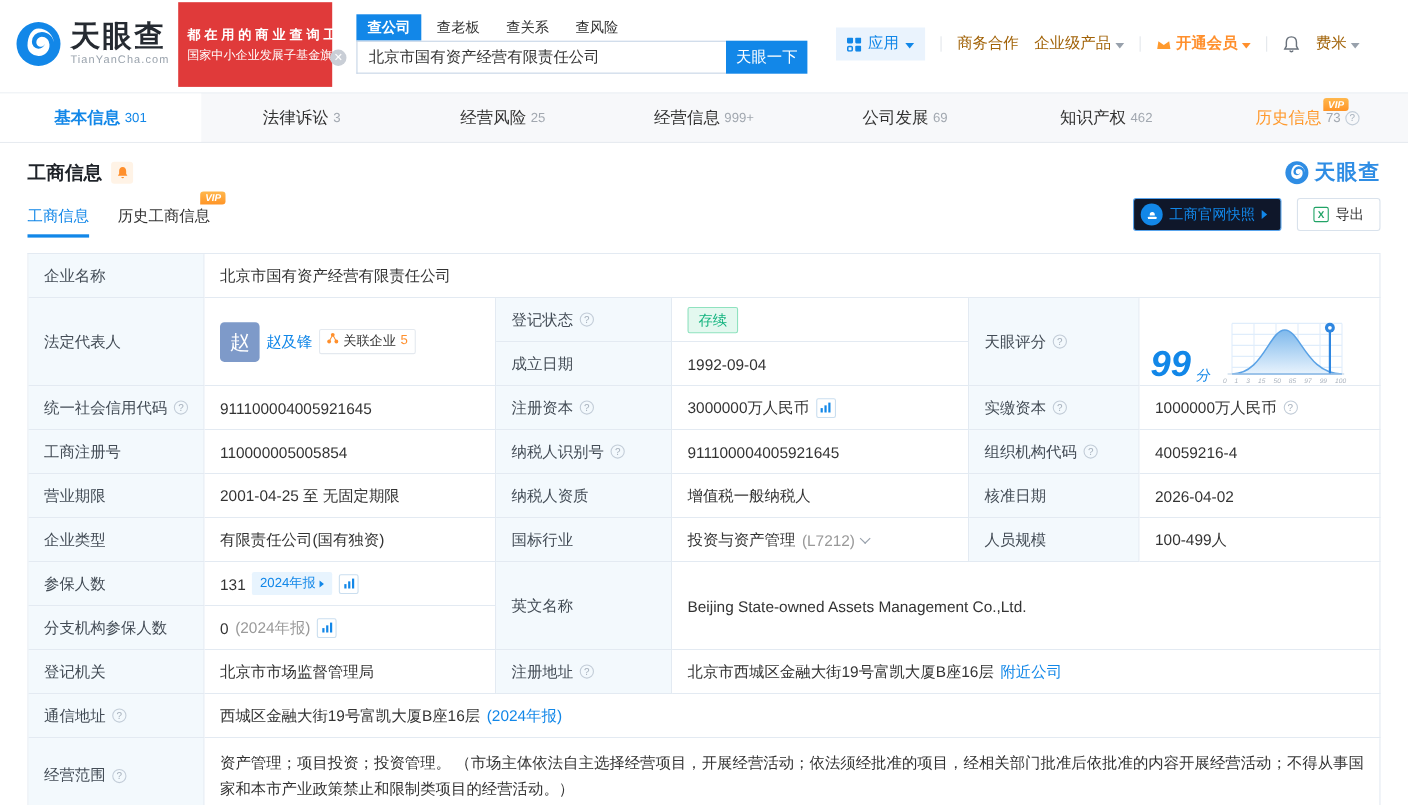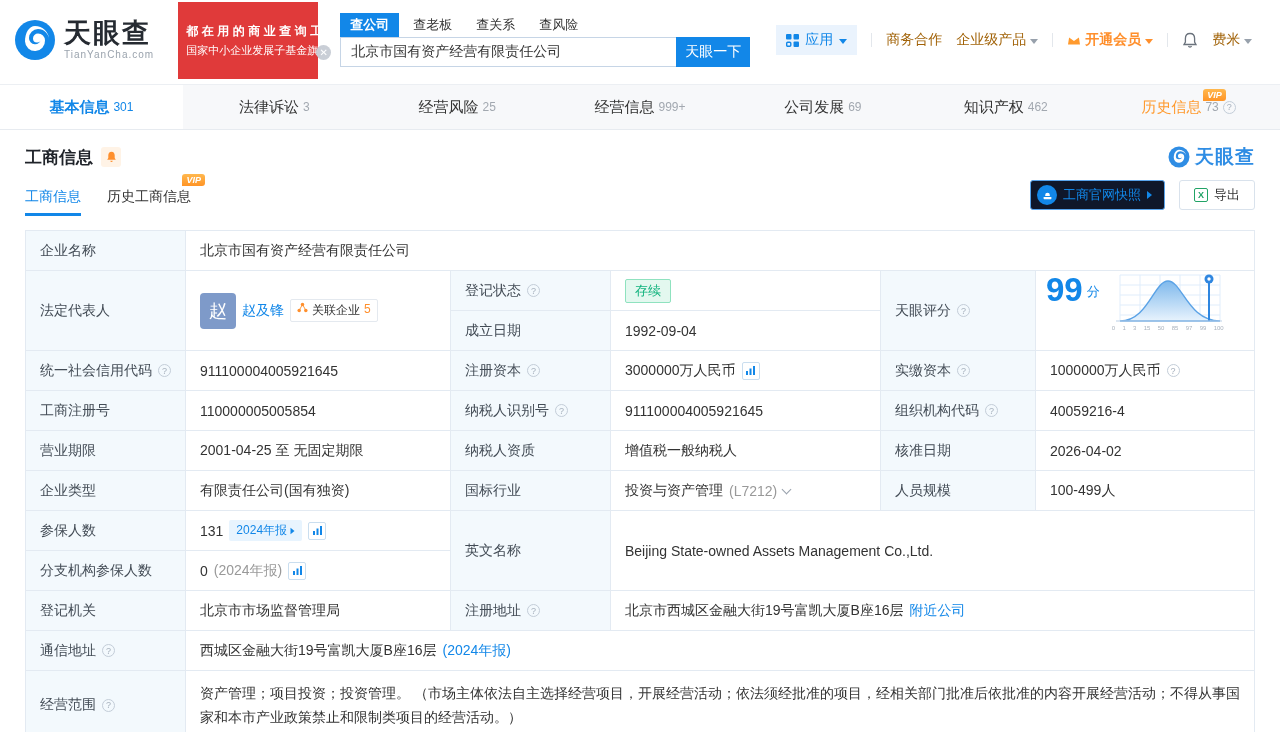--- a/index.html
+++ b/index.html
@@ -5,21 +5,21 @@
   * { box-sizing: border-box; margin:0; padding:0; }
   html,body { width:1280px; height:732px; overflow:hidden; background:#fff;
     font-family:"Liberation Sans","DejaVu Sans",sans-serif; color:#333; font-size:14px; }
 
   
   .header { height:80px; display:flex; align-items:center; padding:0 14px; position:relative; }
   .logo { display:flex; align-items:center; gap:8px; }
   .logo-text { display:flex; flex-direction:column; line-height:1; }
   .logo-cn { font-size:27px; font-weight:700; color:#252a31; letter-spacing:2px; }
   .logo-en { font-size:10px; color:#9aa3ad; letter-spacing:1px; margin-top:3px; }
-  .slogan { margin-left:24px; background:#e03a3a; color:#fff; padding:21px 8px; width:140px; }
+  .slogan { margin-left:8px; background:#e03a3a; color:#fff; padding:21px 8px; width:140px; }
   .slogan .l1 { font-size:12px; font-weight:700; letter-spacing:3.5px; white-space:nowrap; }
   .slogan .l2 { font-size:11px; margin-top:3px; white-space:nowrap; }
   .search-wrap { margin-left:22px; width:410px; }
   .search-tabs { display:flex; gap:4px; align-items:flex-end; height:24px; }
   .search-tab { font-size:13px; color:#333; padding:3px 10px; cursor:pointer; }
   .search-tab.active { background:#1287e8; color:#fff; font-weight:700; }
   .search-row { display:flex; height:30px; }
   .search-input { flex:1; border:1px solid #c6d5e6; border-right:none; padding:0 28px 0 10px;
     font-size:14px; color:#333; outline:none; font-family:inherit; }
   .clear-btn { position:absolute; width:15px; height:15px; border-radius:50%; background:#c9ced6;
@@ -90,21 +90,21 @@
     padding:2px 6px; font-size:12px; cursor:pointer; }
   .rel-tag .num { color:#ff8f2c; }
   .report-tag { display:inline-flex; align-items:center; gap:3px; background:#e8f4fe; color:#1287e8;
     font-size:12px; padding:2px 7px; border-radius:2px; cursor:pointer; }
   .report-tag .arrow-r { border-left-color:#1287e8; transform:scale(.8); }
   .chart-box { width:18px; height:18px; border:1px solid #cadeef; border-radius:2px; display:flex;
     align-items:center; justify-content:center; cursor:pointer; background:#fff; flex:none; }
   .muted { color:#999; }
   .chev { width:7px; height:7px; border-right:1.5px solid #98a1ac; border-bottom:1.5px solid #98a1ac;
     transform:rotate(45deg); margin-top:-3px; cursor:pointer; }
-  .score-val { display:flex; align-items:flex-start; gap:4px; padding:0 10px; }
+  .score-val { display:flex; align-items:flex-end; gap:4px; padding:0 10px;font-style:italic; }
   .score-num { font-size:33px; font-weight:700; color:#1287e8; }
   .score-unit { font-size:13px; color:#1287e8; margin-top:12px; }
   .score-chart { margin-left:8px; display:flex; flex-direction:column; }
   .axis { display:flex; justify-content:space-between; width:112px; font-size:6px; color:#a9b2bd; }
   .scope-val { white-space:normal; line-height:24px; align-items:flex-start; padding-top:10px; padding-bottom:10px; }
 </style>
 </head>
 <body>
 
 <div class="header">

